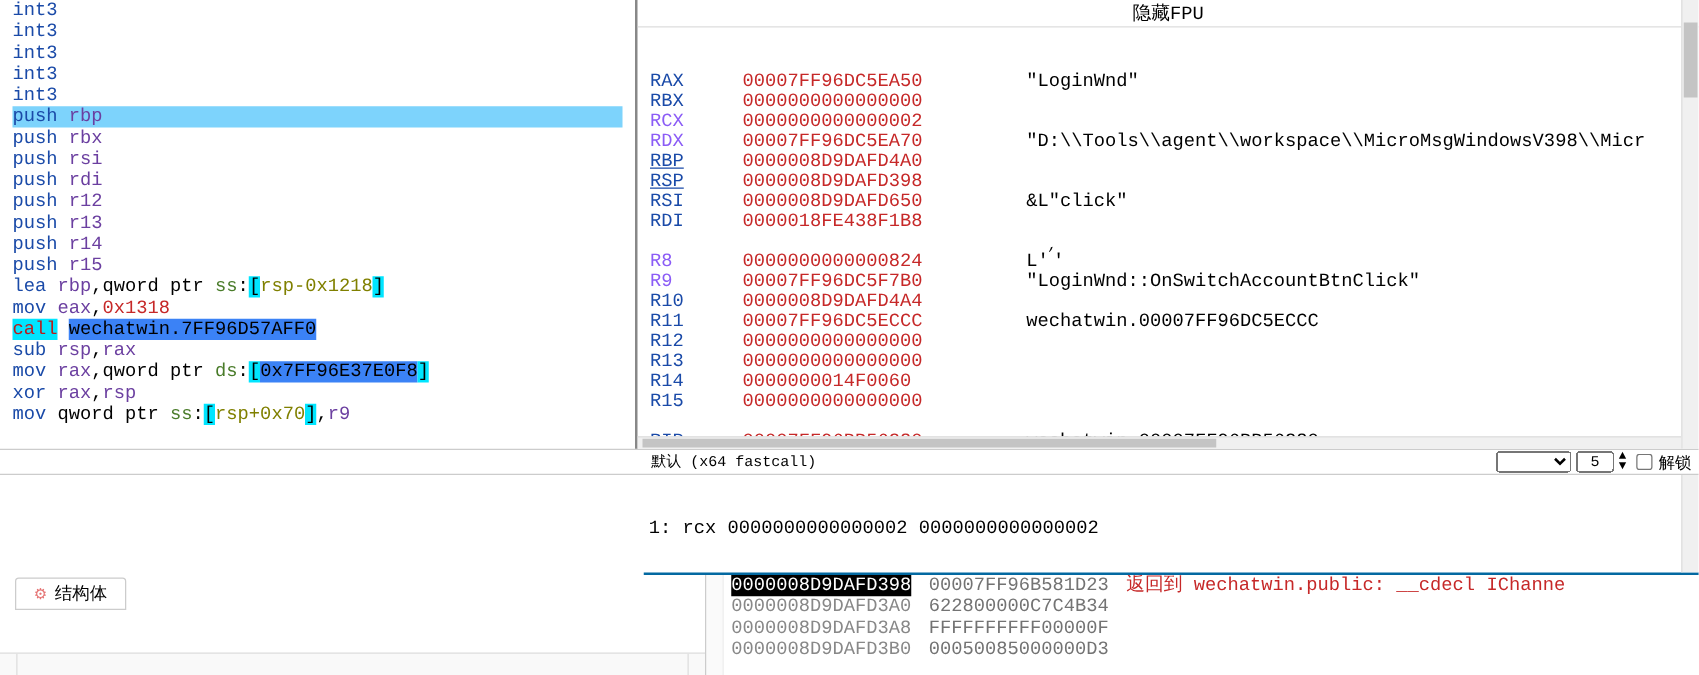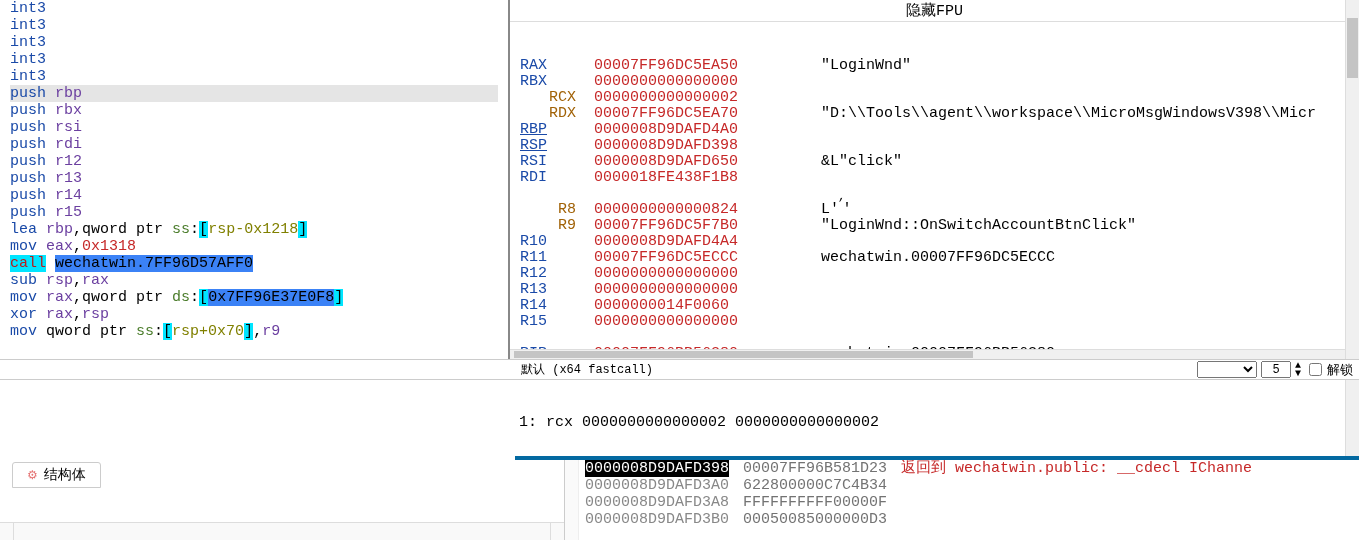--- a/index.html
+++ b/index.html
@@ -19,21 +19,21 @@
     border-bottom: 1px solid #ccc;
   }
   .disasm {
     width: 510px;
     border-right: 2px solid #888;
     overflow: hidden;
     padding: 0 10px;
     line-height: 17px;
   }
   .disasm .line { white-space: pre; }
-  .disasm .line.sel { background: #e5e5e5; }
+  .disasm .line.sel { background: #7dd3fc; }
   .mnemonic { color: #1a4aa8; }
   .reg-a { color: #6b3fa0; }
   .seg { color: #4a7c2a; }
   .num-red { color: #c62828; }
   .bracket { background: #00e5ff; color: #000; }
   .tok-olive { color: #808000; }
   .call-hl { background: #00e5ff; color: #b91c1c; }
   .tgt-hl { background: #3b82f6; color: #000; }
 
   .regs {
@@ -46,21 +46,21 @@
     padding: 1px 0;
     border-bottom: 1px solid #ddd;
     font-size: 15px;
   }
   .regs-body {
     padding: 4px 10px;
     line-height: 16px;
     white-space: pre;
   }
   .reg-name { color: #1a4aa8; display: inline-block; min-width: 56px; }
-  .reg-name.hot { color: #a16207; text-align: right; }
+  .reg-name.hot { color: #8b5cf6; }
   .reg-name.ul { text-decoration: underline; }
   .reg-val { color: #c62828; display: inline-block; min-width: 200px; }
   .reg-txt { color: #000; }
   .r-scroll { position:absolute; right:0; top:0; width:14px; height:100%; background:#f0f0f0; border-left:1px solid #ddd;}
   .r-scroll .thumb { position:absolute; top:18px; left:1px; right:1px; height:60px; background:#c4c4c4;}
   .r-hscroll { position:absolute; left:0; right:14px; bottom:0; height:10px; background:#f0f0f0; border-top:1px solid #ddd;}
   .r-hscroll .thumb { position:absolute; top:1px; bottom:1px; left:4px; width:55%; background:#c4c4c4;}
 
   .mid {
     display: flex;
@@ -78,21 +78,21 @@
   .checkbox { display:inline-flex; align-items:center; gap:2px; font-size:13px;}
 
   .args {
     height: 80px;
     padding: 0 4px;
     margin-left: 515px;
     overflow: hidden;
     position: relative;
     line-height: 17px;
     white-space: pre;
-    border-bottom:4px solid #0369a1;
+    border-bottom:2px solid #0369a1;
   }
   .args-scroll { position:absolute; right:0; top:0; bottom:0; width:14px; background:#f0f0f0; border-left:1px solid #ddd;}
 
   .bottom {
     display: flex;
     height: 80px;
   }
   .tabbar {
     width: 565px;
     border-right: 1px solid #ccc;

